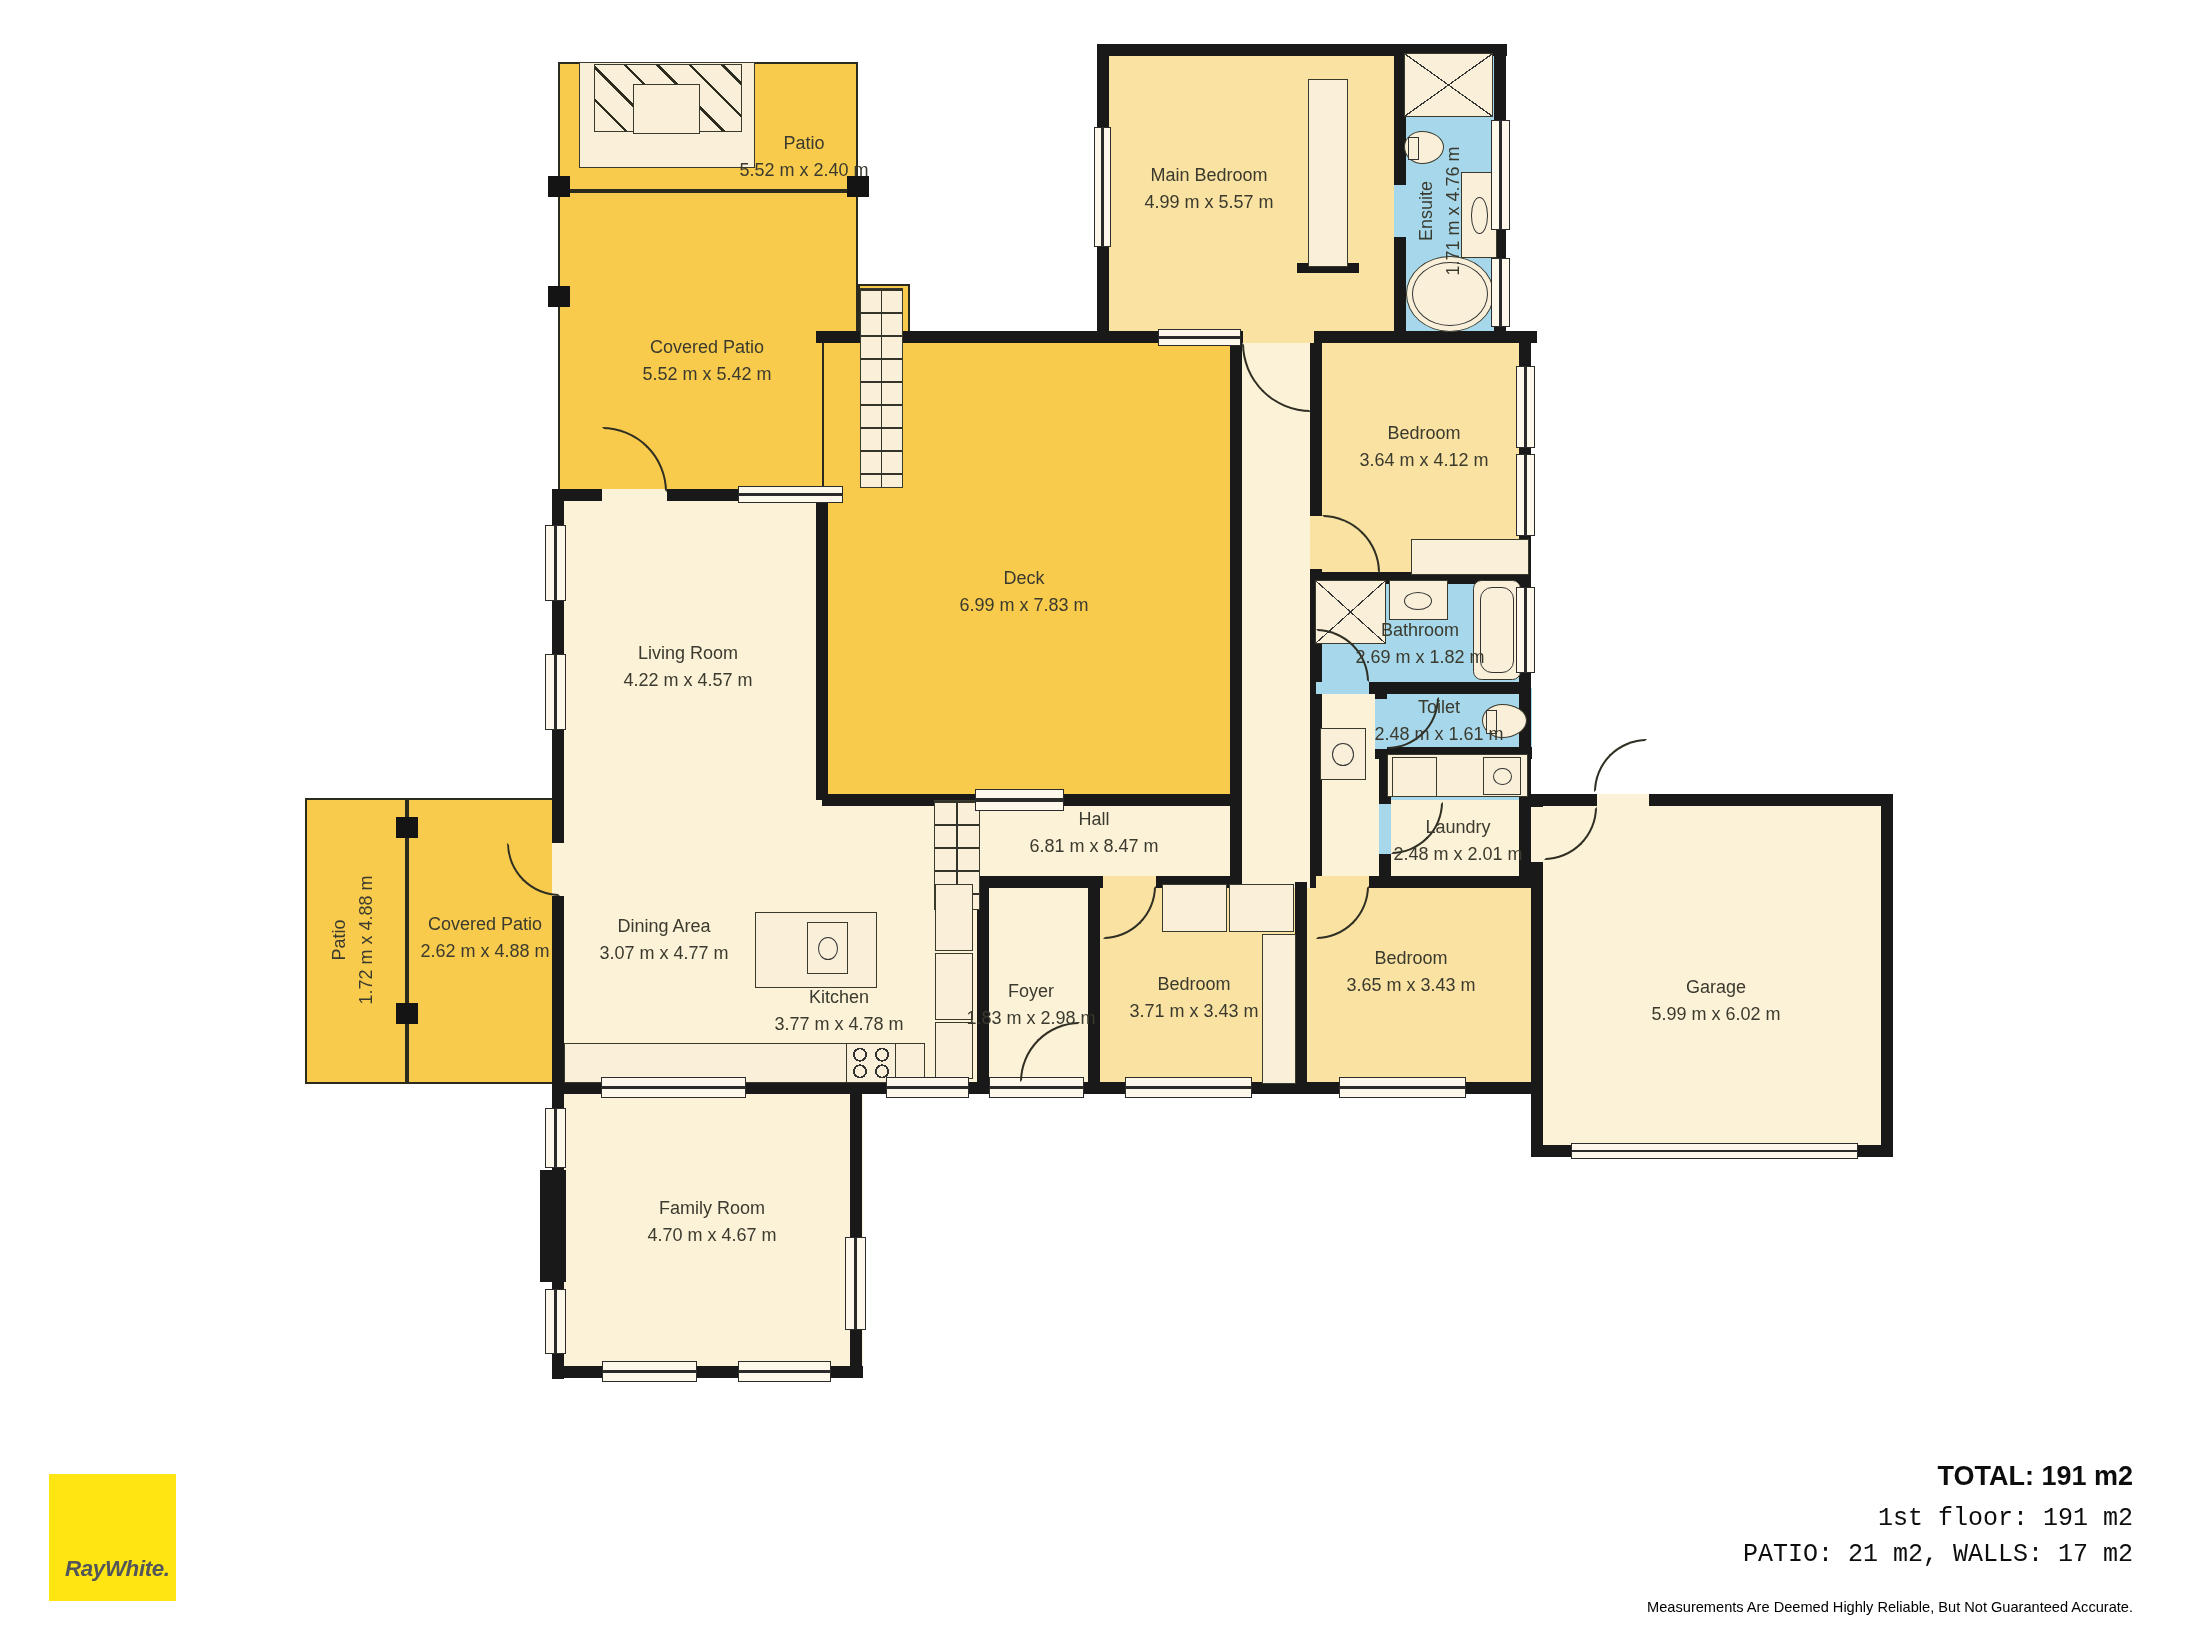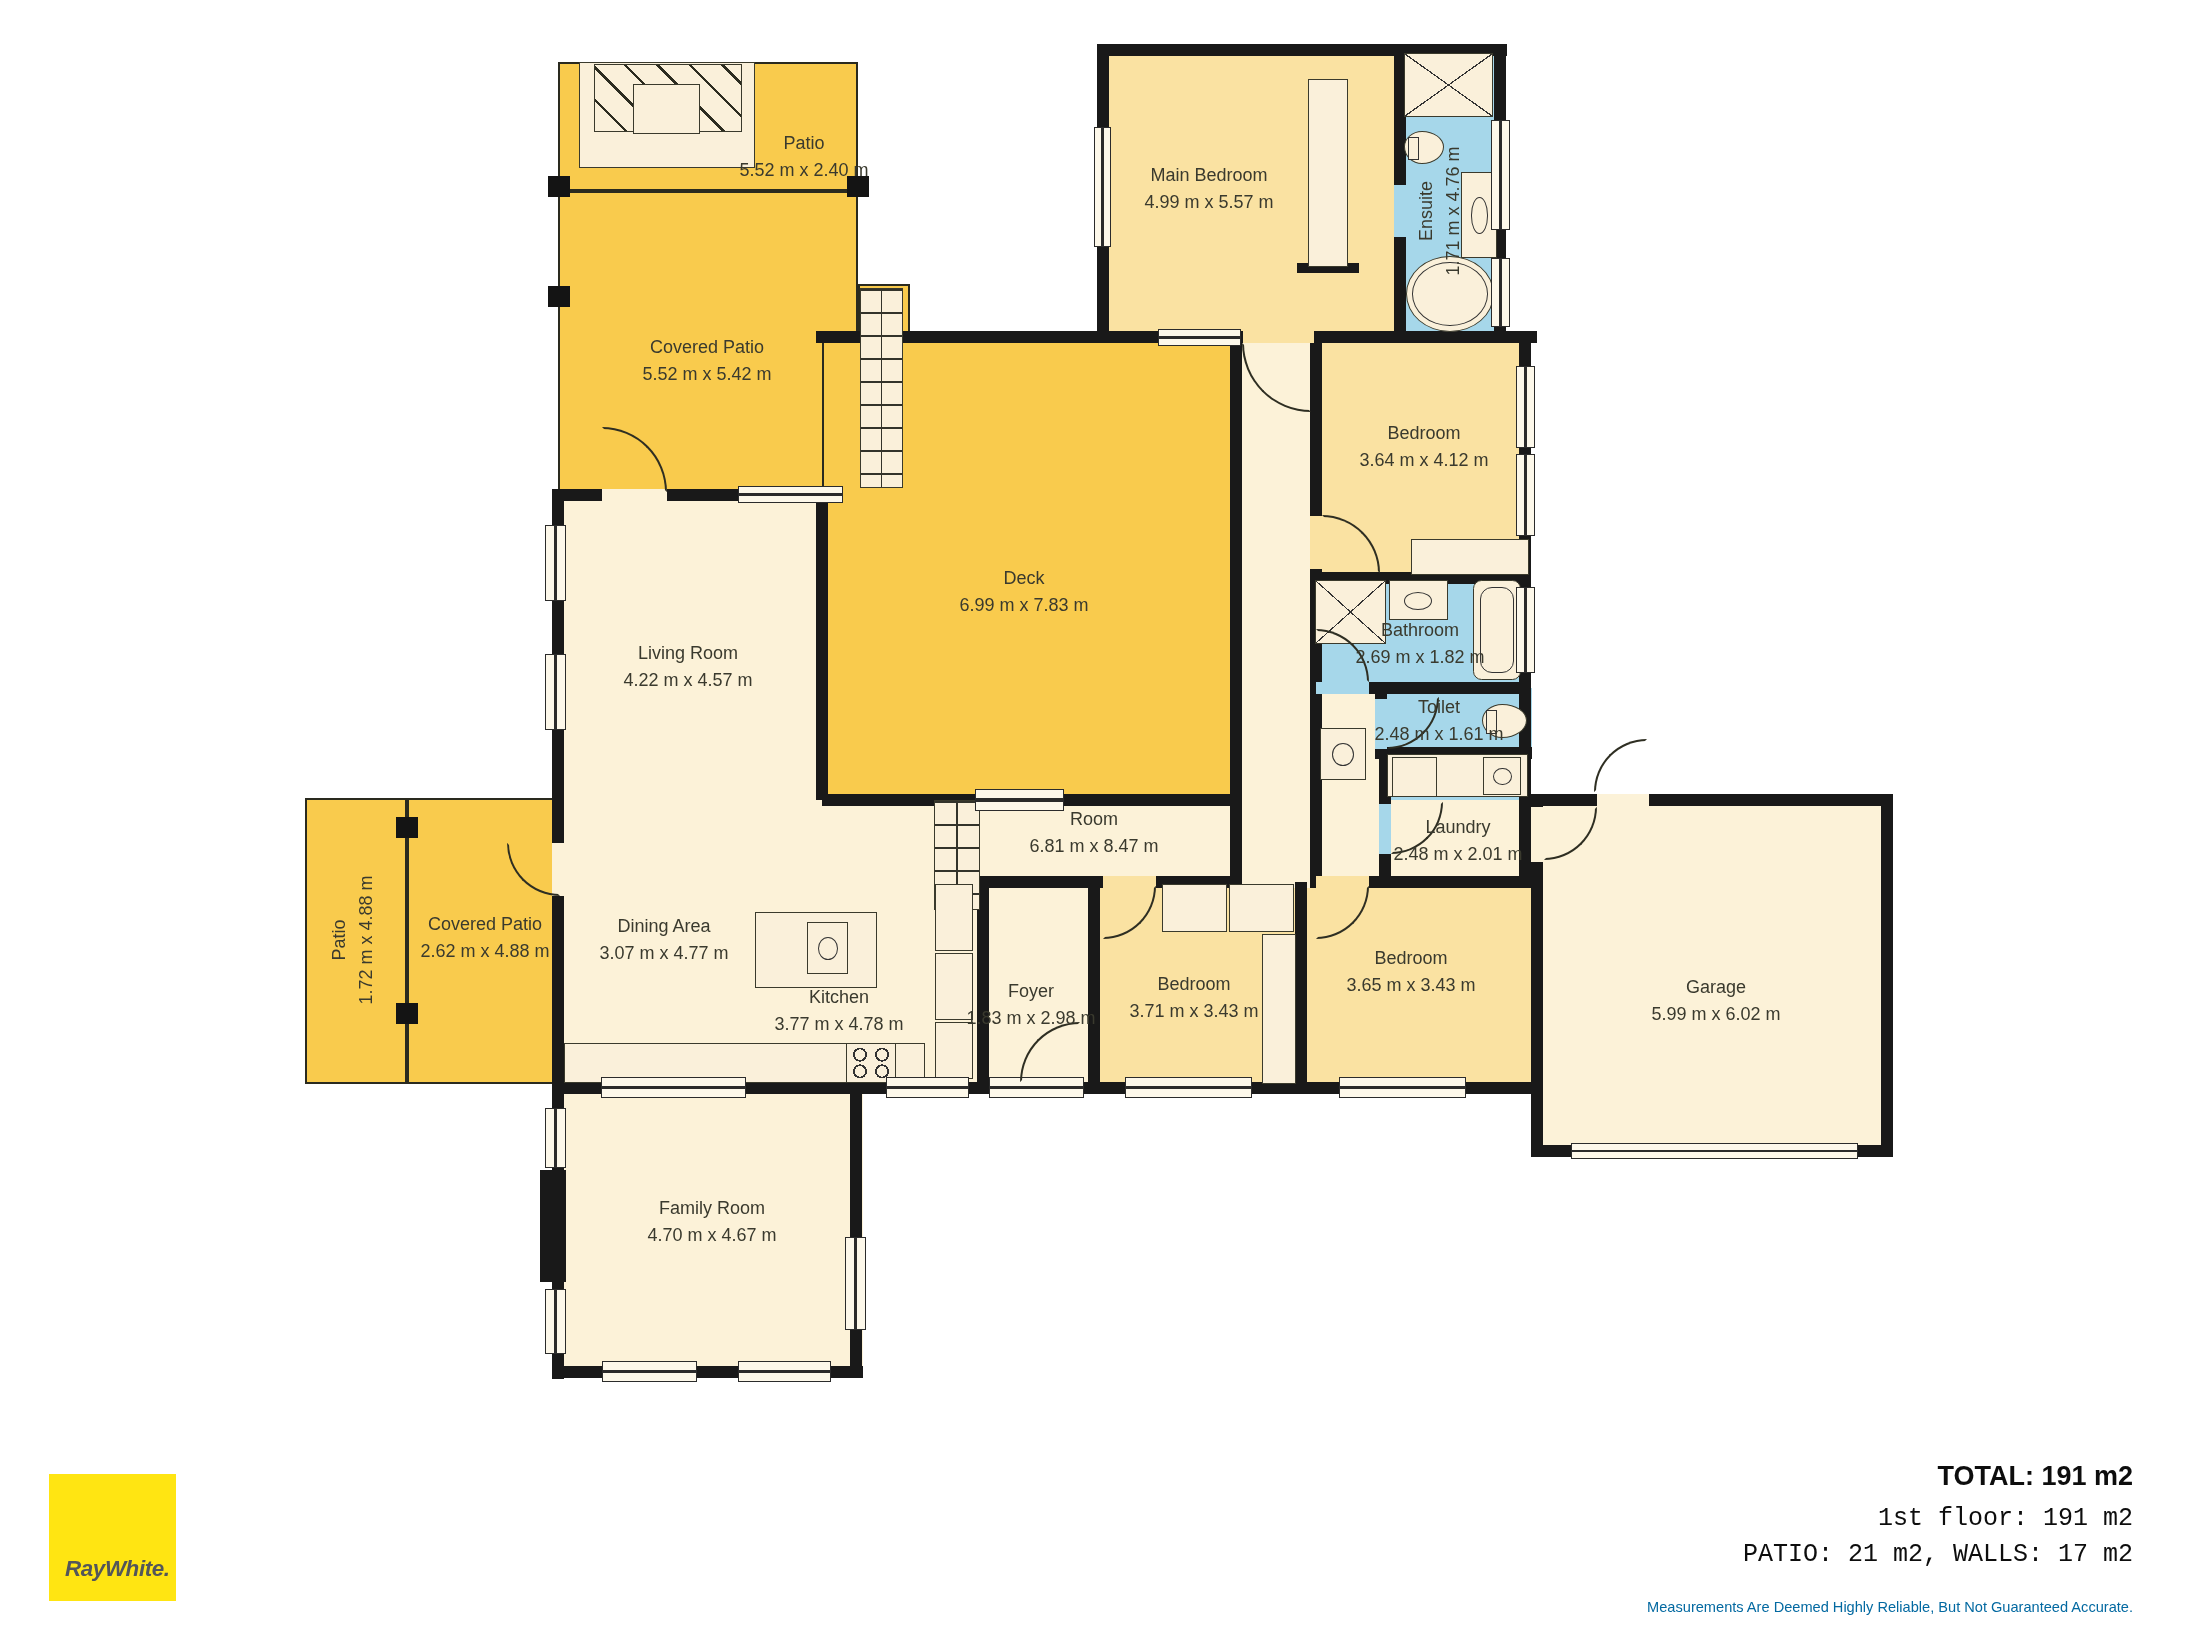--- a/index.html
+++ b/index.html
@@ -42,21 +42,21 @@
   .door.tl{border-color:transparent #2e2e22 #2e2e22 transparent;border-radius:0 0 100% 0;}
   .door.tr{border-color:transparent transparent #2e2e22 #2e2e22;border-radius:0 0 0 100%;}
   .door.bl{border-color:#2e2e22 #2e2e22 transparent transparent;border-radius:0 100% 0 0;}
   .door.br{border-color:#2e2e22 transparent transparent #2e2e22;border-radius:100% 0 0 0;}
   .rlabel{position:absolute;transform:translate(-50%,-50%);text-align:center;z-index:9;
      color:#3a3a2e;font-size:18px;line-height:1.5;white-space:nowrap;}
   .rlabel.vertical{transform:translate(-50%,-50%) rotate(-90deg);}
   #footer{position:absolute;left:0;top:1461px;width:2133px;text-align:right;color:#0d0d0d;z-index:10;}
   #footer .total{font-size:27px;font-weight:bold;margin-bottom:8.6px;}
   #footer .line{font-size:25px;line-height:1.45;font-family:Liberation Mono, monospace;}
-  #footer .disclaimer{font-size:14.6px;margin-top:26px;color:#0369a1;}
+  #footer .disclaimer{font-size:14.6px;margin-top:26px;color:#000000;}
   #logo{position:absolute;left:49px;top:1474px;width:127px;height:127px;z-index:10;}
   #logo .logo-text{position:absolute;left:16px;bottom:19px;font-style:italic;font-weight:bold;
      font-size:22.4px;letter-spacing:-0.4px;}
 </style>
 </head>
 <body>
 
 <div id="plan">
     <div class="room out" style="left: 558px; top: 62px; width: 300px; height: 129px; background: rgb(249, 203, 77);"></div>
     <div class="room out" style="left: 558px; top: 191px; width: 300px; height: 304px; background: rgb(249, 203, 77);"></div>
@@ -251,21 +251,21 @@
     </div>
     <div class="rlabel" style="left: 712px; top: 1222px;">
       <div>Family Room</div>
       <div>4.70 m x 4.67 m</div>
     </div>
     <div class="rlabel" style="left: 688px; top: 667px;">
       <div>Living Room</div>
       <div>4.22 m x 4.57 m</div>
     </div>
     <div class="rlabel" style="left: 1094px; top: 833px;">
-      <div>Room</div>
+      <div>Hall</div>
       <div>6.81 m x 8.47 m</div>
     </div>
     <div class="rlabel" style="left: 664px; top: 940px;">
       <div>Dining Area</div>
       <div>3.07 m x 4.77 m</div>
     </div>
     <div class="rlabel" style="left: 839px; top: 1011px;">
       <div>Kitchen</div>
       <div>3.77 m x 4.78 m</div>
     </div>

